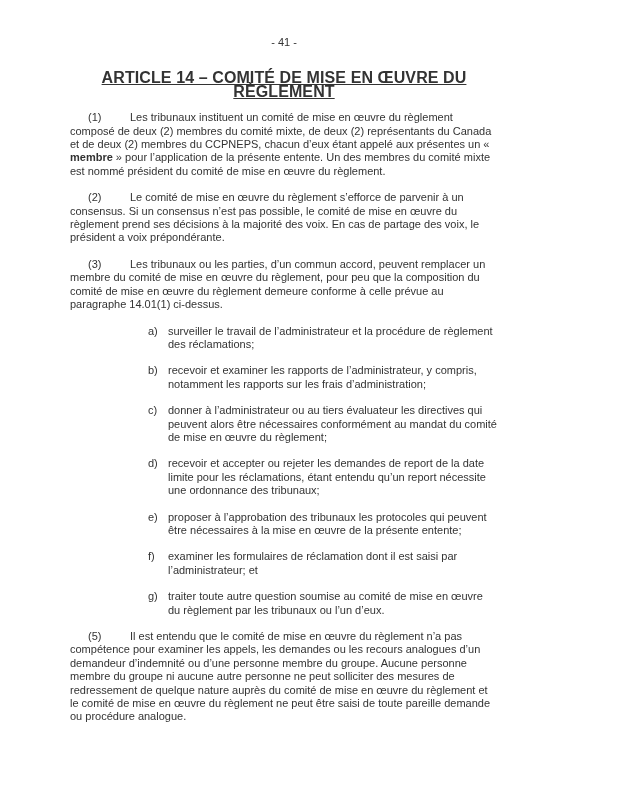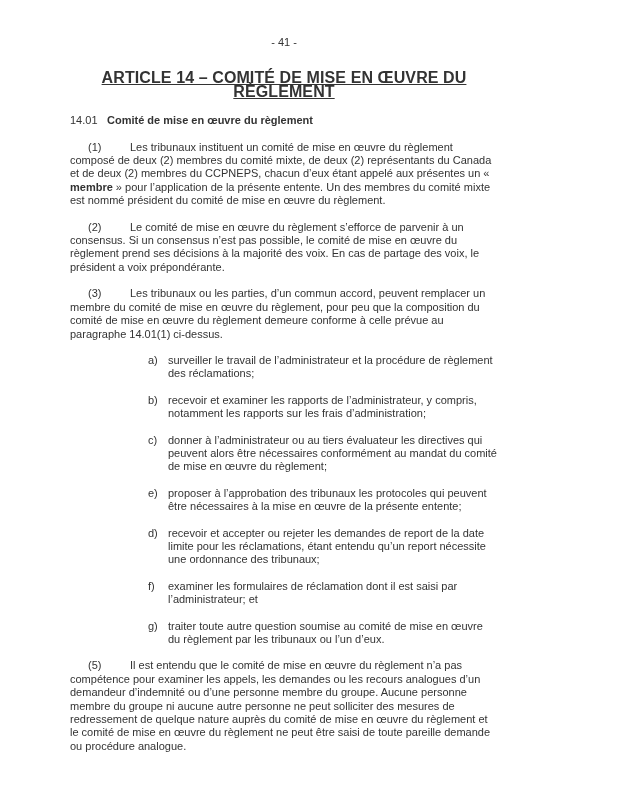--- a/index.html
+++ b/index.html
@@ -65,38 +65,34 @@
 </head>
 <body>
 
 <div class="page">
   <div class="content">
 
     <div class="page-number">- 41 -</div>
 
     <h1 class="article-heading">ARTICLE 14 – COMITÉ DE MISE EN ŒUVRE DU RÈGLEMENT</h1>
 
-    <div class="section-heading">
-      <span class="sec-num">14.01</span>
-      <span class="sec-title">Comité de mise en œuvre du règlement</span>
-    </div>
 
     <p class="para"><span class="pnum">(1)</span><span>Les tribunaux instituent un comité de mise en œuvre du règlement composé de deux (2) membres du comité mixte, de deux (2) représentants du Canada et de deux (2) membres du CCPNEPS, chacun d’eux étant appelé aux présentes un « </span><strong>membre</strong><span> » pour l’application de la présente entente. Un des membres du comité mixte est nommé président du comité de mise en œuvre du règlement.</span></p>
 
     <p class="para"><span class="pnum">(2)</span><span>Le comité de mise en œuvre du règlement s’efforce de parvenir à un consensus. Si un consensus n’est pas possible, le comité de mise en œuvre du règlement prend ses décisions à la majorité des voix. En cas de partage des voix, le président a voix prépondérante.</span></p>
 
     <p class="para"><span class="pnum">(3)</span><span>Les tribunaux ou les parties, d’un commun accord, peuvent remplacer un membre du comité de mise en œuvre du règlement, pour peu que la composition du comité de mise en œuvre du règlement demeure conforme à celle prévue au paragraphe 14.01(1) ci-dessus.</span></p>
 
 
     <ol class="resp-list">
       <li><span class="marker">a)</span><span>surveiller le travail de l’administrateur et la procédure de règlement des réclamations;</span></li>
       <li><span class="marker">b)</span><span>recevoir et examiner les rapports de l’administrateur, y compris, notamment les rapports sur les frais d’administration;</span></li>
       <li><span class="marker">c)</span><span>donner à l’administrateur ou au tiers évaluateur les directives qui peuvent alors être nécessaires conformément au mandat du comité de mise en œuvre du règlement;</span></li>
+      <li><span class="marker">d)</span><span>recevoir et accepter ou rejeter les demandes de report de la date limite pour les réclamations, étant entendu qu’un report nécessite une ordonnance des tribunaux;</span></li>
       <li><span class="marker">e)</span><span>proposer à l’approbation des tribunaux les protocoles qui peuvent être nécessaires à la mise en œuvre de la présente entente;</span></li>
-      <li><span class="marker">d)</span><span>recevoir et accepter ou rejeter les demandes de report de la date limite pour les réclamations, étant entendu qu’un report nécessite une ordonnance des tribunaux;</span></li>
       <li><span class="marker">f)</span><span>examiner les formulaires de réclamation dont il est saisi par l’administrateur; et</span></li>
       <li><span class="marker">g)</span><span>traiter toute autre question soumise au comité de mise en œuvre du règlement par les tribunaux ou l’un d’eux.</span></li>
     </ol>
 
     <p class="para"><span class="pnum">(5)</span><span>Il est entendu que le comité de mise en œuvre du règlement n’a pas compétence pour examiner les appels, les demandes ou les recours analogues d’un demandeur d’indemnité ou d’une personne membre du groupe. Aucune personne membre du groupe ni aucune autre personne ne peut solliciter des mesures de redressement de quelque nature auprès du comité de mise en œuvre du règlement et le comité de mise en œuvre du règlement ne peut être saisi de toute pareille demande ou procédure analogue.</span></p>
 
   </div>
 </div>
 
 </body></html>

